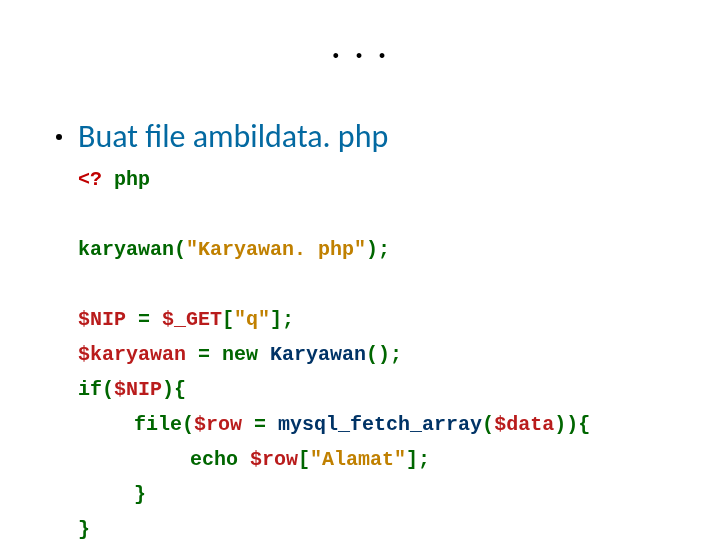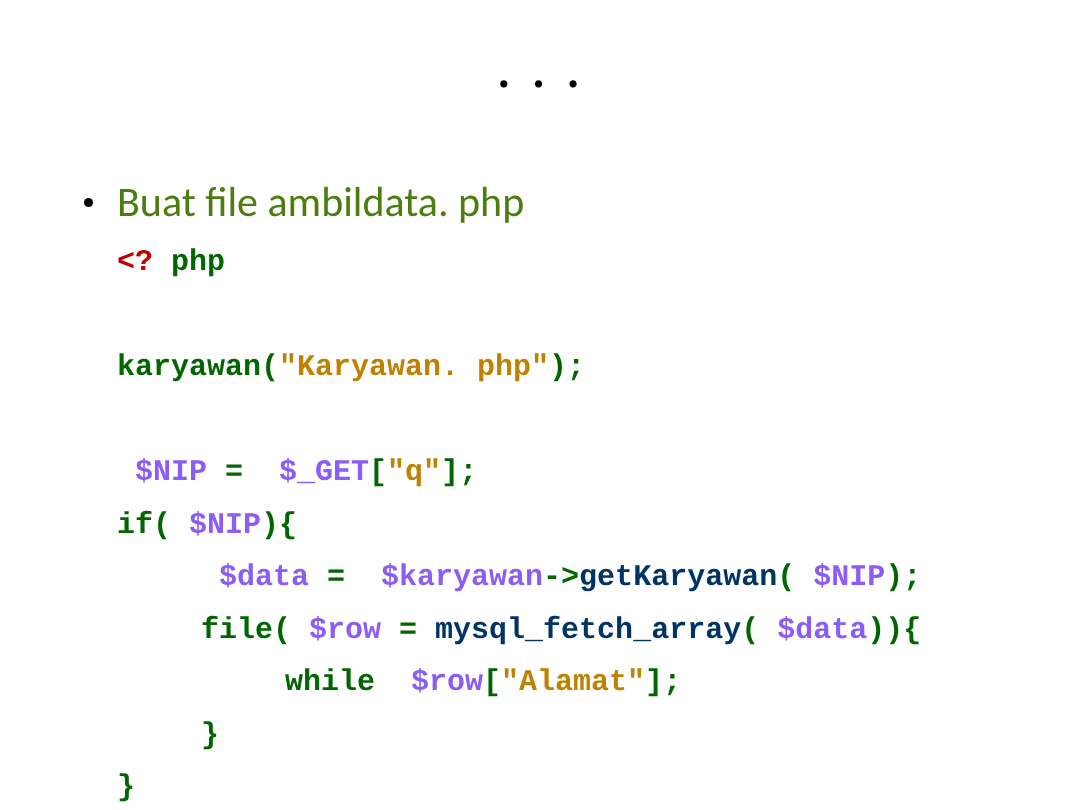--- a/index.html
+++ b/index.html
@@ -20,22 +20,22 @@
     font-size: 40px;
     color: #000;
     text-align: center;
     margin-bottom: 18px;
     font-weight: normal;
     letter-spacing: 2px;
   }
   .bullet-row {
     display: flex;
     align-items: center;
-    font-size: 28px;
-    color: #4d7c0f;
+    font-size: 32px;
+    color: #0369a1;
     margin-bottom: 6px;
     margin-top: 48px;
   }
   .bullet-dot {
     width: 6px;
     height: 6px;
     background: #000;
     border-radius: 50%;
     margin-right: 16px;
     margin-left: 6px;
@@ -46,21 +46,21 @@
     font-size: 20px;
     line-height: 1.75;
     margin-left: 28px;
     font-weight: bold;
   }
   .code-line { white-space: pre; }
   .indent1 { padding-left: 56px; }
   .indent2 { padding-left: 112px; }
   .tk-tag    { color: #c00000; }   
   .tk-kw     { color: #006600; }   
-  .tk-var    { color: #8b5cf6; margin-left: 12px; }   
+  .tk-var    { color: #b91c1c; }   
   .tk-str    { color: #c08000; }   
   .tk-func   { color: #003366; }   
   .tk-plain  { color: #333; }
   .tk-paren  { color: #006600; }
   .tk-brace  { color: #006600; }
   .tk-semi   { color: #006600; }
   .tk-op     { color: #006600; }
 </style>
 </head>
 <body>
@@ -79,28 +79,28 @@
     <div class="code-line"><span class="tk-tag">&lt;? </span><span class="tk-kw">php</span></div>
 
     <div class="code-line">&nbsp;</div>
 
     <div class="code-line"><span class="tk-kw">karyawan</span><span class="tk-paren">(</span><span class="tk-str">"Karyawan. php"</span><span class="tk-paren">)</span><span class="tk-semi">;</span></div>
 
     <div class="code-line">&nbsp;</div>
 
     <div class="code-line"><span class="tk-var">$NIP</span><span class="tk-op"> = </span><span class="tk-var">$_GET</span><span class="tk-paren">[</span><span class="tk-str">"q"</span><span class="tk-paren">]</span><span class="tk-semi">;</span></div>
 
+    <div class="code-line"><span class="tk-var">$karyawan</span><span class="tk-op"> = </span><span class="tk-kw">new</span><span class="tk-plain"> </span><span class="tk-func">Karyawan</span><span class="tk-paren">()</span><span class="tk-semi">;</span></div>
 
     <div class="code-line"><span class="tk-kw">if</span><span class="tk-paren">(</span><span class="tk-var">$NIP</span><span class="tk-paren">)</span><span class="tk-brace">{</span></div>
 
-    <div class="code-line indent1"><span class="tk-var">$data</span><span class="tk-op"> = </span><span class="tk-var">$karyawan</span><span class="tk-op">-&gt;</span><span class="tk-func">getKaryawan</span><span class="tk-paren">(</span><span class="tk-var">$NIP</span><span class="tk-paren">)</span><span class="tk-semi">;</span></div>
 
     <div class="code-line indent1"><span class="tk-kw">file</span><span class="tk-paren">(</span><span class="tk-var">$row</span><span class="tk-op"> = </span><span class="tk-func">mysql_fetch_array</span><span class="tk-paren">(</span><span class="tk-var">$data</span><span class="tk-paren">))</span><span class="tk-brace">{</span></div>
 
-    <div class="code-line indent2"><span class="tk-kw">while</span><span class="tk-plain"> </span><span class="tk-var">$row</span><span class="tk-paren">[</span><span class="tk-str">"Alamat"</span><span class="tk-paren">]</span><span class="tk-semi">;</span></div>
+    <div class="code-line indent2"><span class="tk-kw">echo</span><span class="tk-plain"> </span><span class="tk-var">$row</span><span class="tk-paren">[</span><span class="tk-str">"Alamat"</span><span class="tk-paren">]</span><span class="tk-semi">;</span></div>
 
     <div class="code-line indent1"><span class="tk-brace">}</span></div>
 
     <div class="code-line"><span class="tk-brace">}</span></div>
 
     <div class="code-line">&nbsp;</div>
 
     <div class="code-line"><span class="tk-tag">? &gt;</span></div>
 
   </div>

